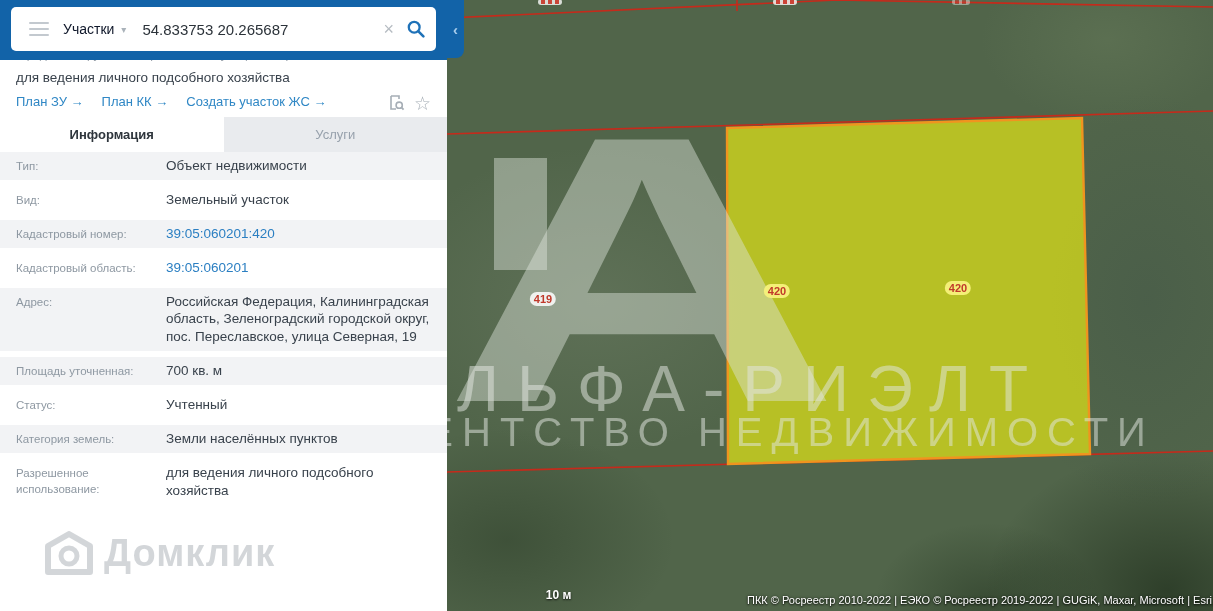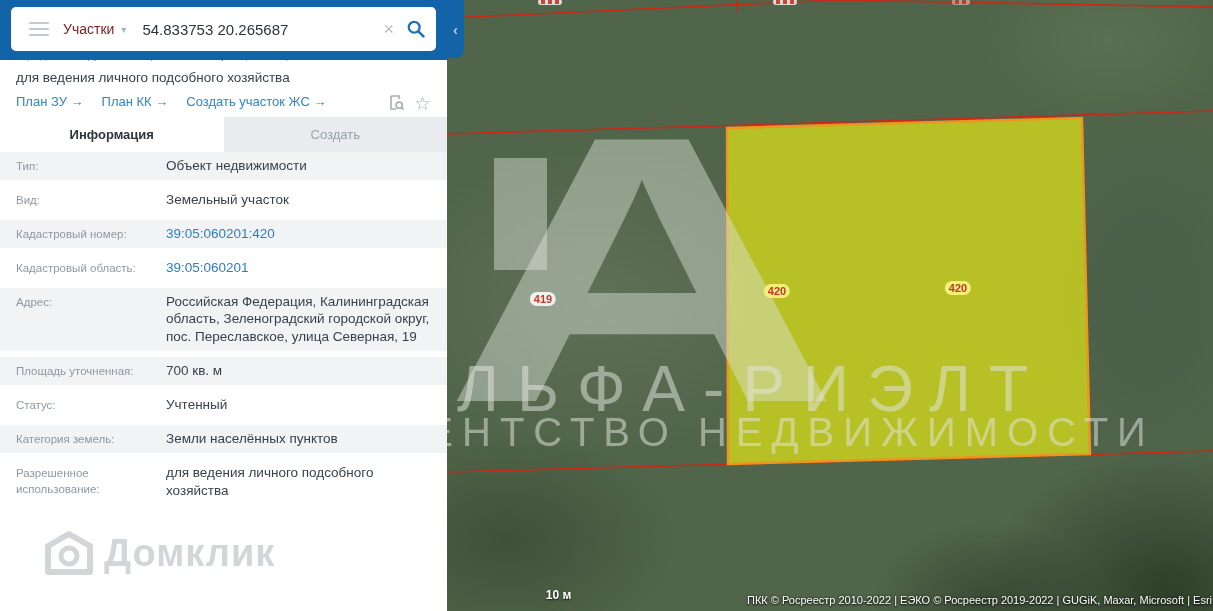--- a/index.html
+++ b/index.html
@@ -42,21 +42,21 @@
   #collapse-tab span{color:#a8cdec;font-size:15px;font-weight:bold;}
 
   
   #panel{position:absolute;left:0;top:0;width:447px;height:611px;background:#fff;}
   #header{position:absolute;left:0;top:0;width:447px;height:60px;background:#1263a8;}
   #search-card{position:absolute;left:11px;top:7px;width:425px;height:44px;background:#fff;border-radius:5px;
     display:flex;align-items:center;padding:0 10px;box-sizing:border-box;}
   .menu-icon{width:20px;margin:0 14px 0 8px;cursor:pointer;}
   .menu-icon div{height:2px;background:#c3c9cf;margin:4px 0;border-radius:1px;}
   .cat-select{display:flex;align-items:center;cursor:pointer;margin-right:14px;}
-  .cat-select .lbl{font-size:14px;color:#7f1d1d;text-align:right;}
+  .cat-select .lbl{font-size:14px;color:#0f172a;text-align:right;}
   .cat-select .chev{font-size:10px;color:#aab2ba;margin-left:7px;}
   #search-input{flex:1;border:none;outline:none;font-size:15px;color:#2c333a;font-family:"Liberation Sans",sans-serif;min-width:0;background:transparent;}
   .clear-x{font-size:18px;color:#b6bcc2;margin:0 12px 0 6px;cursor:pointer;line-height:1;}
   .search-btn{cursor:pointer;display:flex;align-items:center;}
 
   #panel-head{padding:10px 16px 0 16px;}
   .title{font-size:15px;font-weight:bold;color:#2f363d;}
   .subtitle{margin-top:5px;font-size:12px;line-height:1.28;color:#9aa2ab;padding-right:14px;}
   .usage{margin-top:7px;font-size:13.5px;color:#39424c;}
   .links-row{margin-top:9px;display:flex;align-items:center;gap:18px;position:relative;padding-right:70px;}
@@ -160,21 +160,21 @@
             <circle cx="12.2" cy="11.2" r="3.1" fill="none" stroke="#a6aeb6" stroke-width="1.6"></circle>
             <line x1="14.4" y1="13.4" x2="16.6" y2="15.6" stroke="#a6aeb6" stroke-width="1.8"></line>
           </svg>
           <span style="font-size:19px;color:#a6aeb6;line-height:1;cursor:pointer;">☆</span>
         </span>
       </div>
     </div>
 
     <div class="tabs">
       <div class="tab active">Информация</div>
-      <div class="tab inactive">Создать</div>
+      <div class="tab inactive">Услуги</div>
     </div>
 
     <div id="rows">
 
         <div class="info-row shade">
           <div class="row-label">Тип:</div>
           <div class="row-value">Объект недвижимости</div>
         </div>
 
         <div class="info-row">

